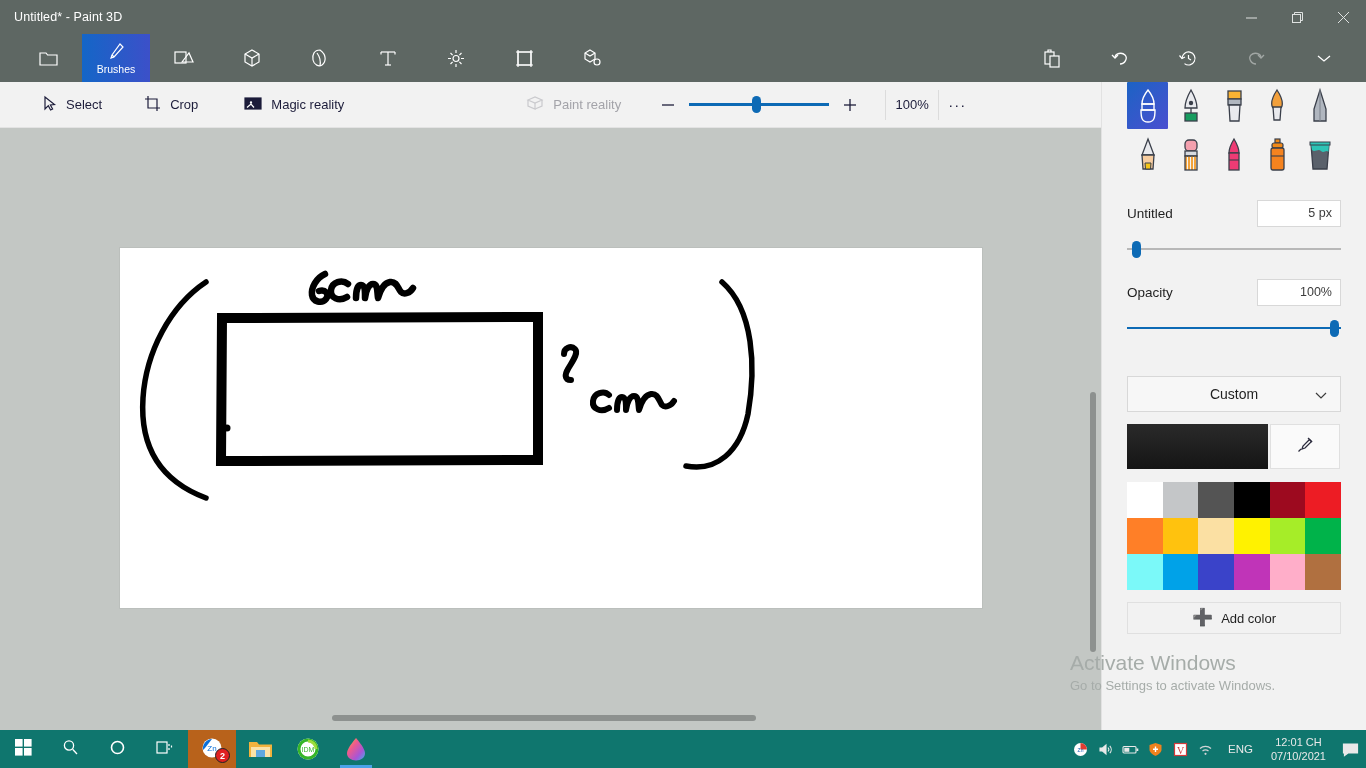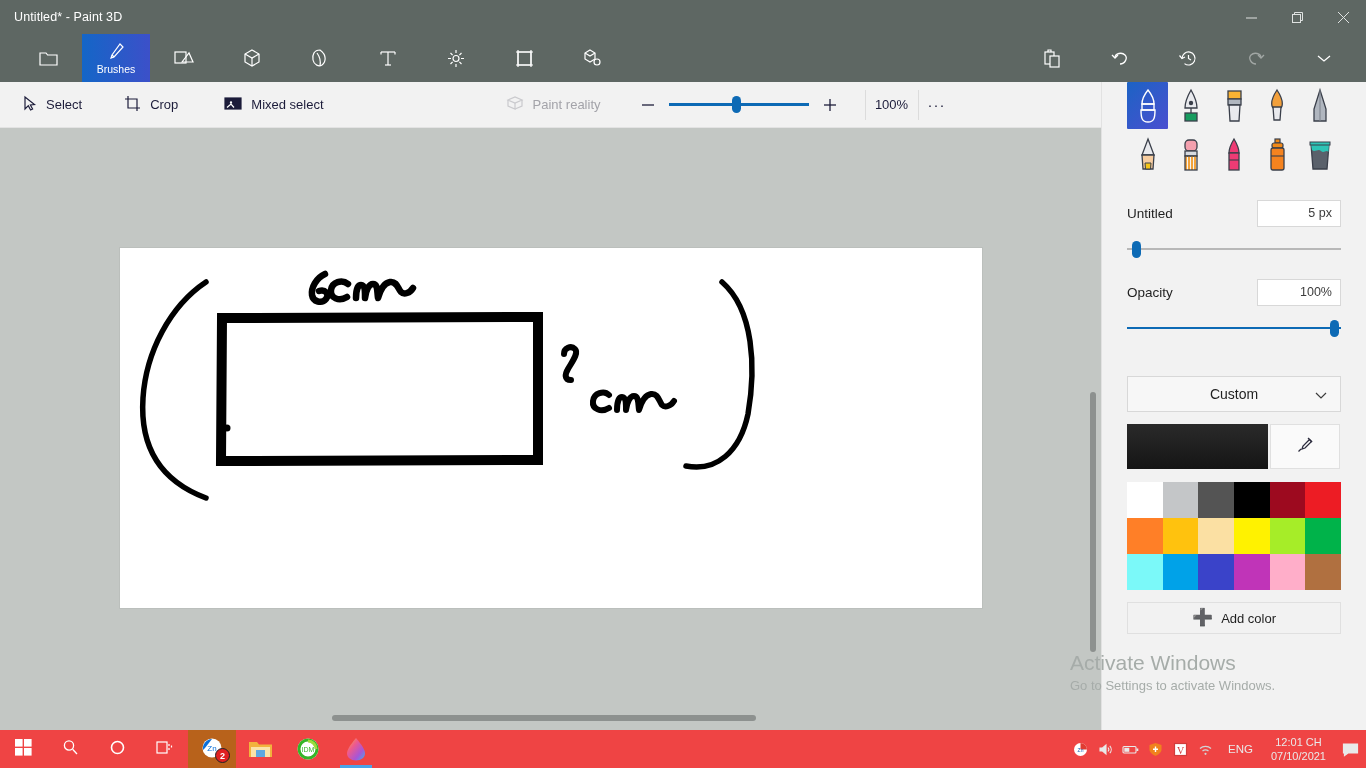--- a/index.html
+++ b/index.html
@@ -39,21 +39,21 @@
   .tb-item .tb-label { font-size: 10.5px; margin-top: 1px; line-height: 11px; }
   .tb-item.active { background: linear-gradient(90deg,#1466c7 0%, #3c50c9 100%); }
   .tb-item.disabled { opacity: .42; }
   .tb-left-pad { width: 14px; }
   .tb-flex { flex: 1 1 auto; }
 
   
   .toolbar-sub {
     position: absolute; top: 82px; left: 0; width: 1101px; height: 46px;
     background: #f2f2f2; border-bottom: 1px solid #e3e3e3;
-    display: flex; align-items: center; color: #1c1c3a; font-size: 13px;
+    display: flex; align-items: center; color: #1c1c3a; font-size: 13px; padding-left: 20px;
   }
   .sub-item {
     display: flex; align-items: center; height: 46px; padding: 0 10px;
     gap: 9px; cursor: default;
   }
   .sub-item.disabled { color: #a3a3a9; }
   .sub-item.disabled svg { opacity: .45; }
   .sub-label { font-size: 13px; white-space: nowrap; }
   .sub-gap-a { width: 162px; }
   .zoom-wrap { display: flex; align-items: center; gap: 0px; margin-left: 20px; }
@@ -158,21 +158,21 @@
   .watermark {
     position: absolute; left: 1070px; top: 650px; width: 300px;
     color: #9aa09d; pointer-events: none; z-index: 5;
   }
   .wm-line1 { font-size: 21px; line-height: 25px; color: #a6aca9; }
   .wm-line2 { font-size: 13px; line-height: 17px; color: #a6aca9; margin-top: 2px; }
 
   
   .taskbar {
     position: absolute; left: 0; bottom: 0; width: 1366px; height: 38px;
-    background: #ef4444; display: flex; align-items: center; margin-top: 20px;
+    background: #0f766e; display: flex; align-items: center; margin-top: 20px;
   }
   .tb-btn {
     width: 47px; height: 38px; display: flex; align-items: center; justify-content: center;
     position: relative;
   }
   .tb-app {
     width: 48px; height: 38px; display: flex; align-items: center; justify-content: center;
     position: relative;
   }
   .tb-app.zalo { background: #b8621b; }
@@ -381,21 +381,21 @@
     </div>
 
     <div class="sub-item" style="margin-left:26px;">
       <span>
         <svg width="18" height="17" viewBox="0 0 18 17" fill="none" stroke="#1c1c3a" stroke-width="1.2">
           <rect x="1" y="3" width="16" height="11" fill="#1c1c3a"></rect>
           <circle cx="7" cy="7.5" r="1.8" fill="#fff"></circle>
           <path d="M3 12.5 L7 9 L10 12.5" stroke="#fff"></path>
         </svg>
       </span>
-      <span class="sub-label">Mixed select</span>
+      <span class="sub-label">Magic reality</span>
     </div>
 
     <div class="sub-gap-a"></div>
 
     <div class="sub-item disabled">
       <span>
         <svg width="18" height="17" viewBox="0 0 18 17" fill="none" stroke="#9a9aa2" stroke-width="1.2">
           <path d="M2 5 L9 2 L16 5 L9 8 Z"></path>
             <path d="M2 5 V11 L9 14 V8"></path>
             <path d="M16 5 V11 L9 14"></path>

